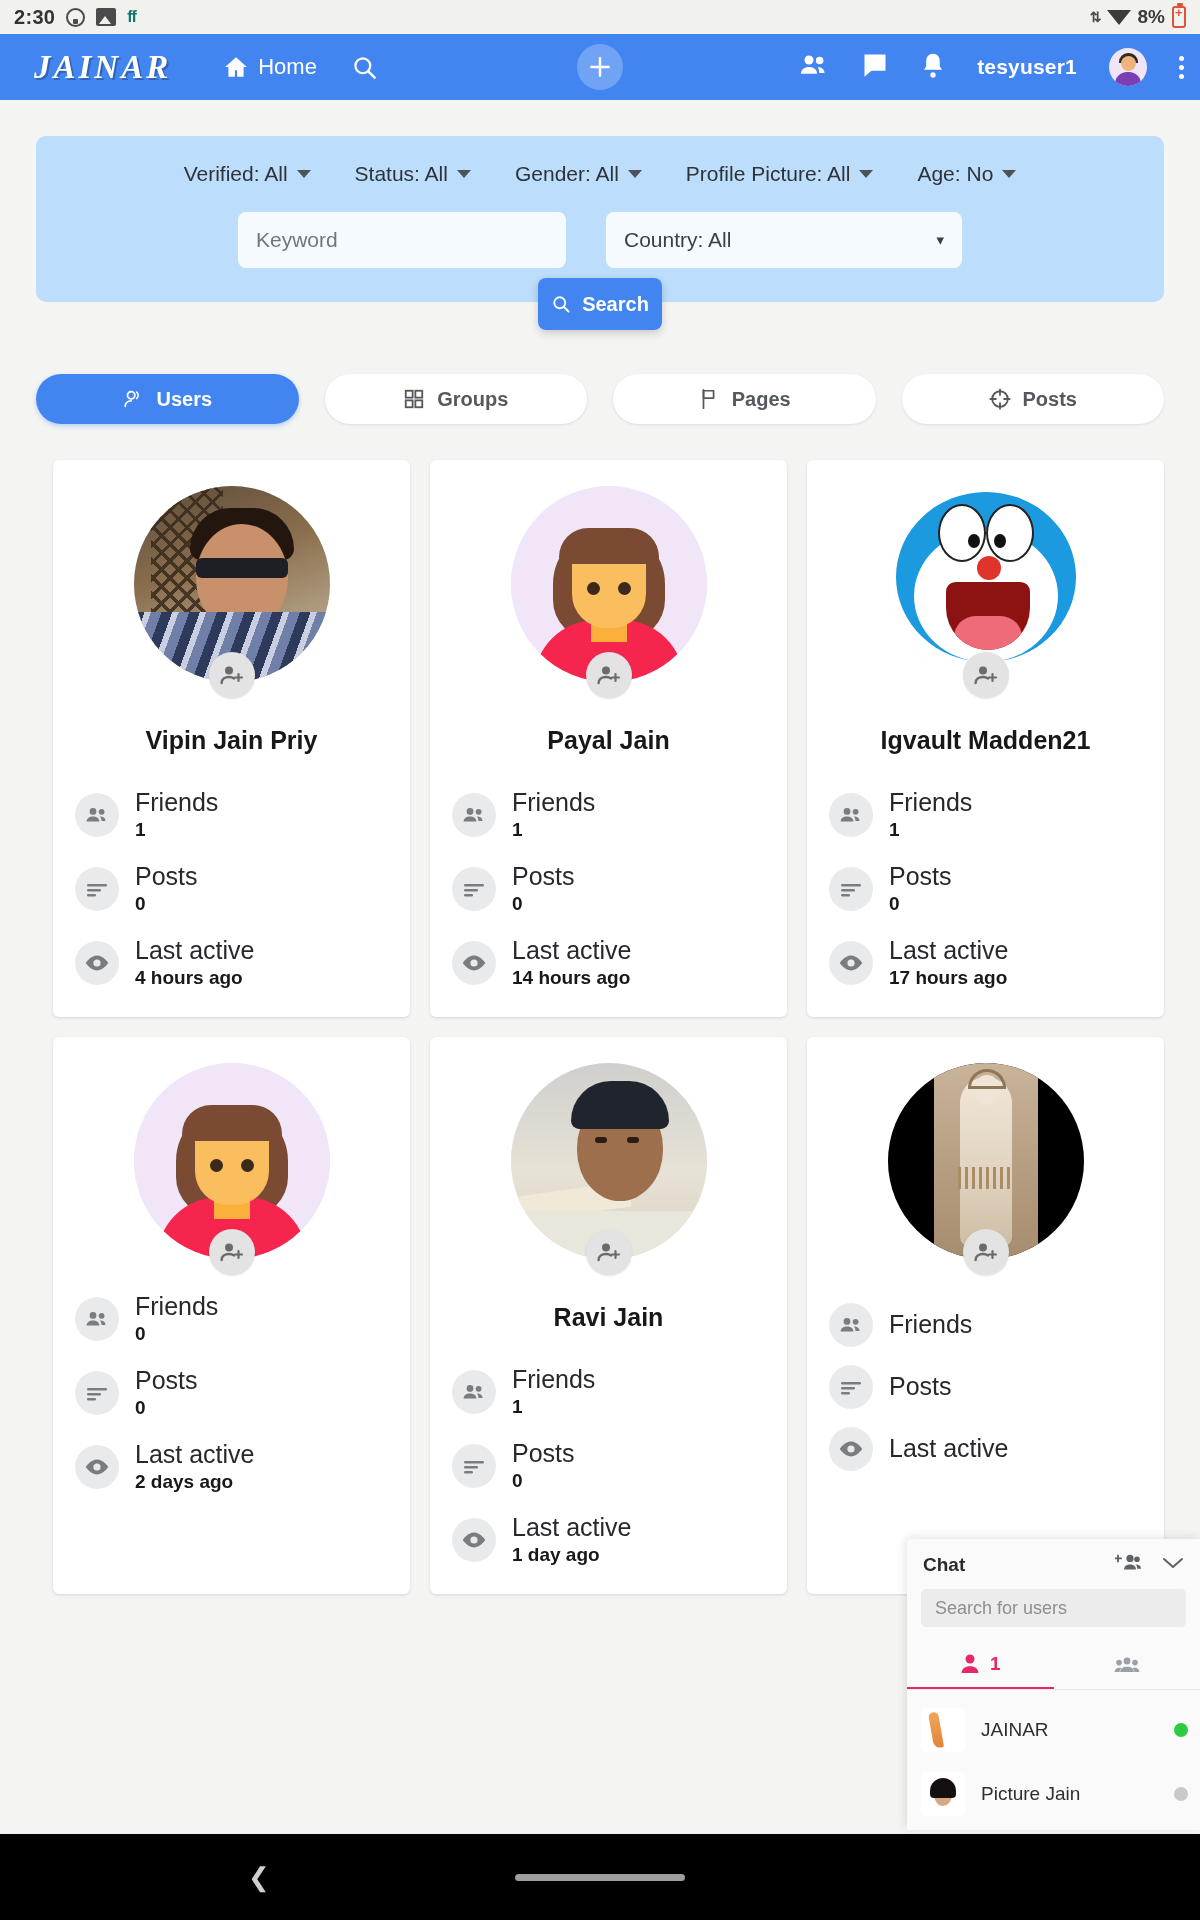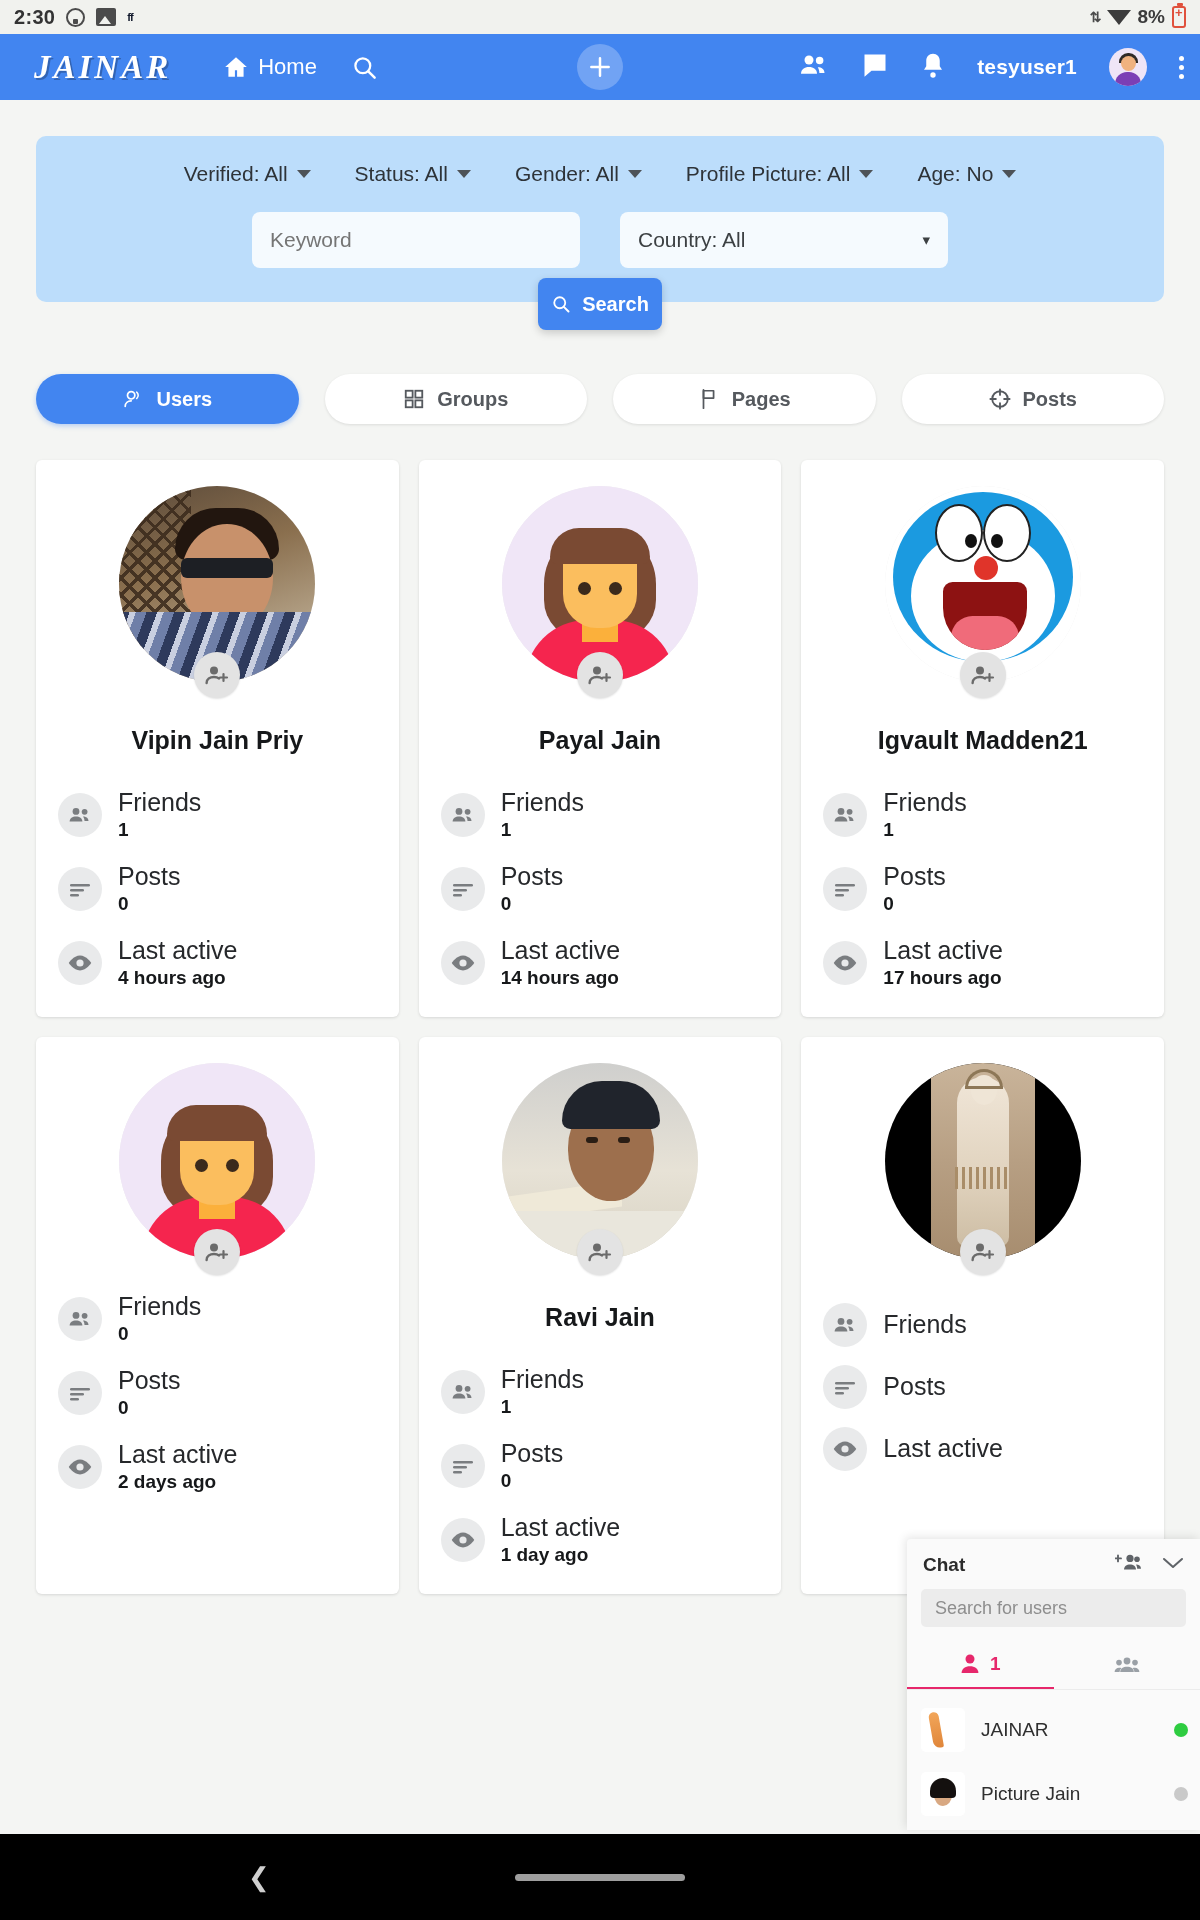--- a/index.html
+++ b/index.html
@@ -16,21 +16,21 @@
     height: 34px; background: #f1f2ee; display: flex; align-items: center;
     padding: 0 14px; color: #3b3b3b; font-size: 19px; font-weight: 600;
   }
   .sb-left { display: flex; align-items: center; gap: 11px; }
   .sb-right { margin-left: auto; display: flex; align-items: center; gap: 7px; }
   .sb-time { font-size: 20px; letter-spacing: .3px; color: #333; }
   .ico-wa { width: 19px; height: 19px; border: 2.2px solid #4b4b4b; border-radius: 50%; position: relative; }
   .ico-wa:after { content:""; position:absolute; width:5px;height:5px;background:#4b4b4b;border-radius:1px;left:5px;top:9px;}
   .ico-img { width: 20px; height: 18px; background: #4b4b4b; border-radius: 2px; position: relative; }
   .ico-img:after{content:"";position:absolute;left:3px;bottom:2px;border-left:6px solid transparent;border-right:6px solid transparent;border-bottom:8px solid #f1f2ee;}
-  .ico-ff { font-size: 11px; font-weight: 700; color: #0f172a; letter-spacing:-1px;}
+  .ico-ff { font-size: 16px; font-weight: 700; color: #0f766e; letter-spacing:-1px;}
   .ico-updown { font-size: 14px; color:#4b4b4b; line-height:1; letter-spacing:-2px;}
   .ico-wifi { width:0;height:0;border-left:12px solid transparent;border-right:12px solid transparent;border-top:15px solid #3c3c3c;}
   .sb-batt-txt { font-size: 19px; color:#3b3b3b; }
   .ico-batt { width:14px;height:22px;border:2.5px solid #e0513c;border-radius:3px;position:relative;}
   .ico-batt:before{content:"";position:absolute;top:-5px;left:3px;width:6px;height:3px;background:#e0513c;border-radius:1px;}
   .ico-batt:after{content:"+";position:absolute;left:1px;top:-3px;font-size:13px;color:#e0513c;font-weight:700;}
 
   
   .appbar {
     height: 66px; background: #4285f0; display: flex; align-items: center;
@@ -70,21 +70,21 @@
     display:flex;align-items:center;gap:9px; color:#2e3338; font-size:21px;
     padding: 0 22px; white-space:nowrap;
   }
   .caret { width:0;height:0;border-left:7px solid transparent;border-right:7px solid transparent;border-top:8px solid #4d5257; }
   .filter-inputs { display:flex; gap: 40px; margin-top: 26px; justify-content:center; }
   .keyword-input {
     width: 328px; height: 56px; background:#f5fafe; border:none; border-radius:8px;
     font-size: 21px; color:#9aa0a6; padding: 14px 18px; font-family:"Liberation Sans",sans-serif;
   }
   .country-select {
-    width: 328px; height:56px; background:#f5fafe; border:none;border-radius:8px;
+    width: 356px; height:56px; background:#f5fafe; border:none;border-radius:8px;
     display:flex;align-items:center;padding:0 18px;font-size:21px;color:#3c4043;position:relative;
   }
   .country-select .arr { margin-left:auto; font-size:15px; color:#3c4043; }
   .search-btn {
     position:absolute; left:50%; transform:translateX(-50%); bottom:-28px;
     background:#4285f0; color:#fff; border:none; border-radius:8px;
     width: 124px; height: 52px; display:flex;align-items:center;justify-content:center;gap:11px;
     font-size:20px;font-weight:700; box-shadow:0 3px 8px rgba(0,0,0,.18);
     font-family:"Liberation Sans",sans-serif;
   }
@@ -93,21 +93,21 @@
   .tabs { display:flex; gap: 26px; padding: 72px 36px 0 36px; }
   .tab {
     flex:1; height: 50px; border-radius: 25px; background:#fff;
     display:flex;align-items:center;justify-content:center;gap:12px;
     color:#55595e; font-size:20px;font-weight:700;
     box-shadow: 0 1px 3px rgba(0,0,0,.10);
   }
   .tab.active { background:#4285f0; color:#fff; box-shadow:0 2px 5px rgba(66,133,240,.35); }
 
   
-  .grid { display:grid; grid-template-columns: repeat(3, 1fr); gap: 20px; padding: 36px 36px 0 36px; }
+  .grid { display:grid; grid-template-columns: repeat(3, 1fr); gap: 20px; padding: 36px 36px 0 36px; margin-left: 17px; }
   .card {
     background:#fff; border-radius:6px; box-shadow:0 1px 3px rgba(0,0,0,.12);
     padding: 26px 22px 26px 22px; position:relative;
   }
   .card-pic-wrap { display:flex;justify-content:center; position:relative; }
   .card-pic {
     width: 196px;height:196px;border-radius:50%;overflow:hidden;position:relative;background:#eee;
   }
   .addfriend {
     position:absolute; width:46px;height:46px;border-radius:50%;background:#e3e3e3;

